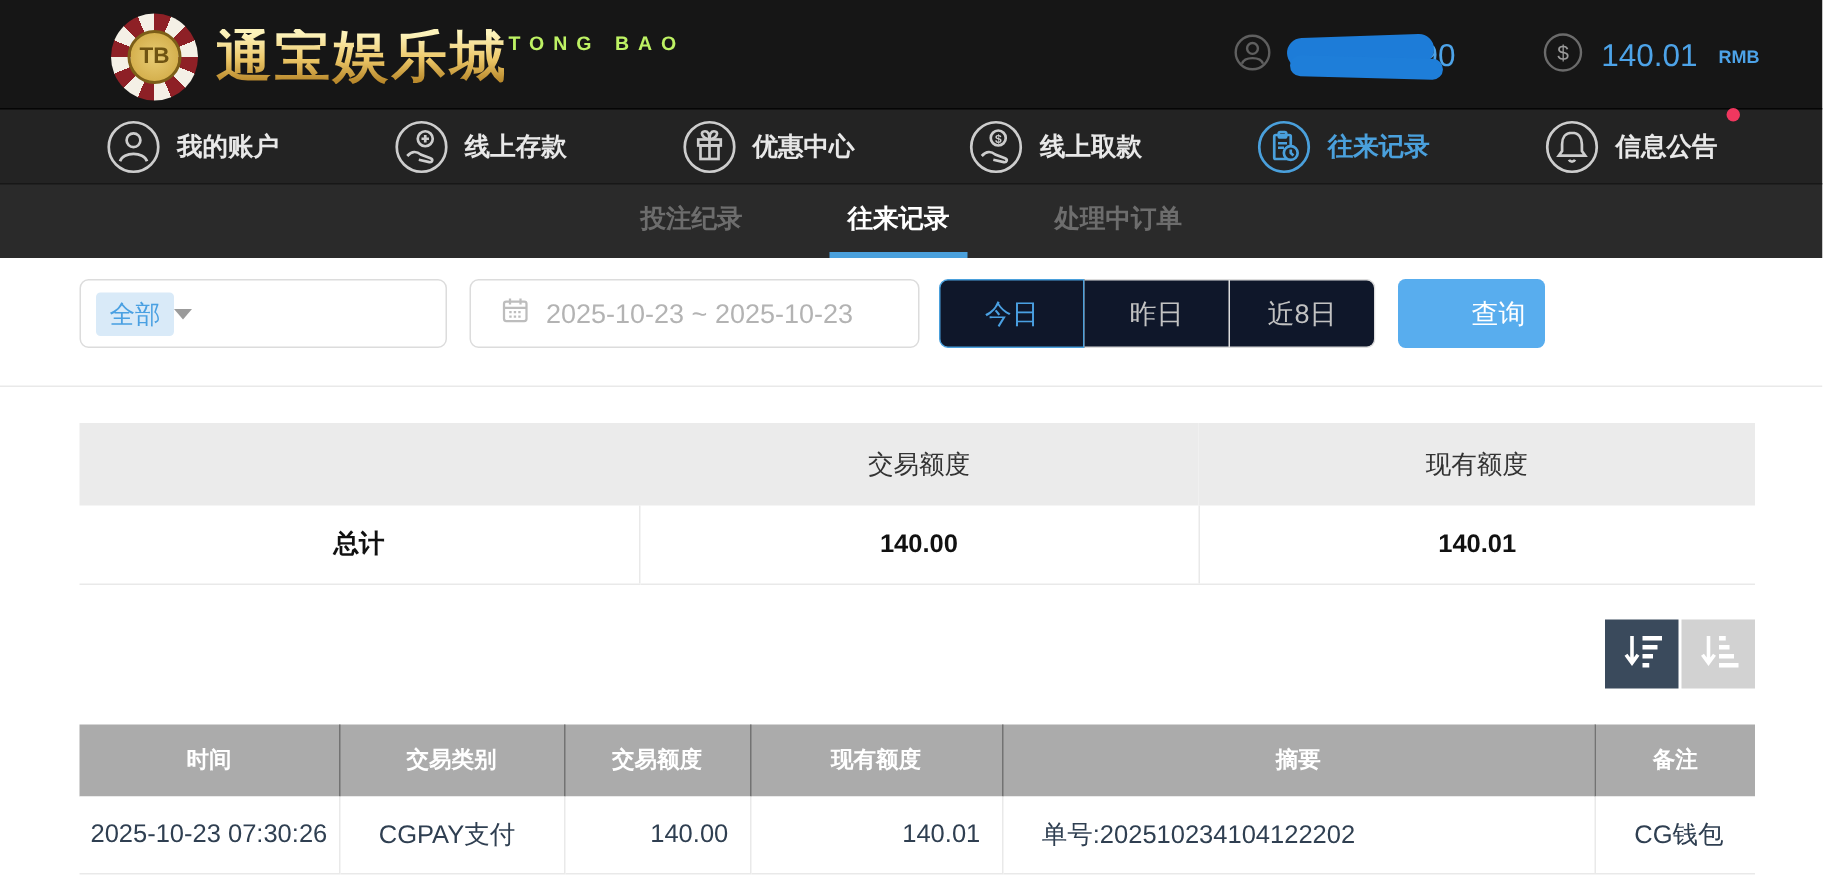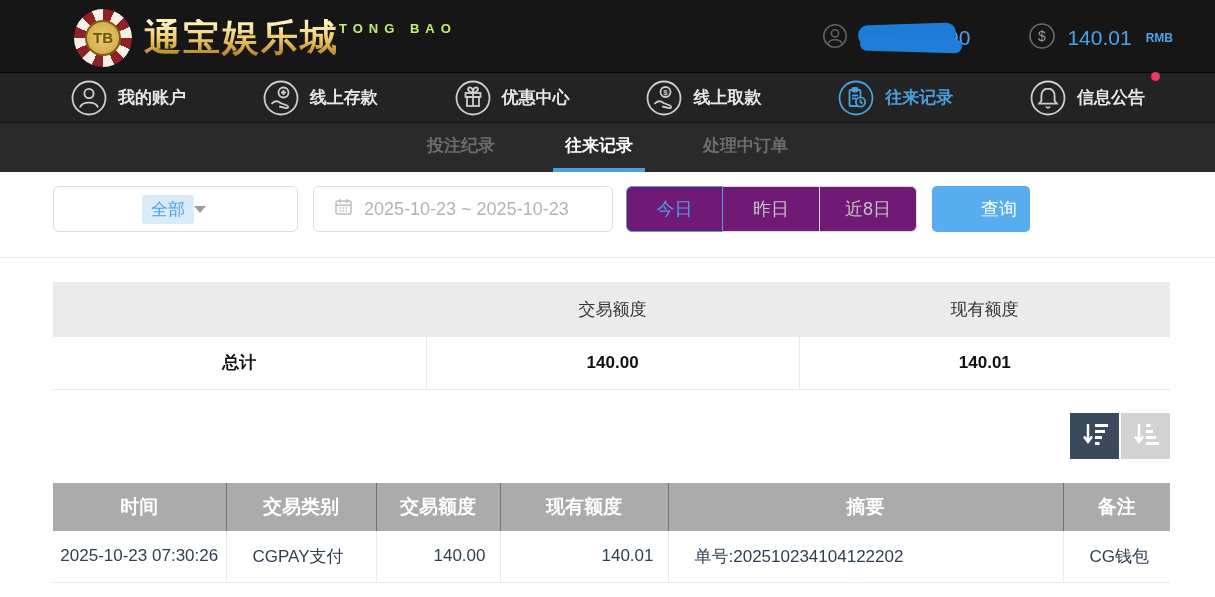--- a/index.html
+++ b/index.html
@@ -42,27 +42,27 @@
   
   .sub-nav { height:50px; background:var(--subnav_bg,#2a2a2a); border-top:1px solid #171717; display:flex; justify-content:center; gap:46px; }
   .tab { display:flex; align-items:center; padding:0 12px; color:#6d6d6d; font-size:17px; font-weight:bold;
          border-bottom:4px solid transparent; cursor:pointer; }
   .tab.active { color:#fff; border-bottom-color:var(--accent_blue,#4aa0dc); }
 
   
   .content { padding:14px 45px 0 53px; }
   .filter-row { display:flex; align-items:center; height:46px; }
   .select-box { width:245px; height:46px; border:1px solid #dcdcdc; border-radius:6px; display:flex; align-items:center;
-                justify-content:center; padding:0 13px 0 10px; cursor:pointer; }
+                justify-content:flex-start; padding:0 13px 0 10px; cursor:pointer; }
   .select-chip { background:#d9eaf8; color:#4aa0e2; font-size:17px; padding:3px 9px; border-radius:3px; }
   .caret-down { width:0; height:0; border-left:6px solid transparent; border-right:6px solid transparent; border-top:7px solid #9b9b9b; }
   .date-box { width:300px; height:46px; border:1px solid #dcdcdc; border-radius:6px; display:flex; align-items:center;
               gap:11px; padding-left:20px; color:#b3b3b3; font-size:18px; margin-left:15px; cursor:pointer; }
   .quick-group { display:flex; height:46px; margin-left:13px; }
-  .quick-btn { width:97px; height:46px; border:1px solid #dcdcdc; border-left:none; background:#701a75; color:#c2c2c2;
+  .quick-btn { width:97px; height:46px; border:1px solid #dcdcdc; border-left:none; background:#0f172a; color:#c2c2c2;
                font-size:18px; display:flex; align-items:center; justify-content:center; cursor:pointer; }
   .quick-btn:first-child { border-left:1px solid #dcdcdc; border-radius:6px 0 0 6px; }
   .quick-btn:last-child { border-radius:0 6px 6px 0; }
   .quick-btn.active { border:1px solid var(--accent_blue,#4aa0e2); color:#4aa0e2; }
   .search-btn { width:98px; height:46px; margin-left:15px; background:var(--button_blue,#58adee); color:#fff;
                 font-size:18px; border:none; border-radius:5px; cursor:pointer; font-family:inherit;padding-left:36px; }
 
   .divider { height:1px; background:#e9e9e9; margin:25px -45px 0 -53px; }
 
   table { border-collapse:collapse; width:100%; }
@@ -72,21 +72,21 @@
   .summary-table td + td { border-left:1px solid #e9e9e9; }
 
   .sort-row { display:flex; justify-content:flex-end; margin-top:23px; gap:2px; }
   .sort-btn { width:49px; height:46px; display:flex; align-items:center; justify-content:center; border:none; cursor:pointer; }
   .sort-btn.active { background:var(--sort_active_bg,#3a4a5c); }
   .sort-btn.inactive { background:#d2d2d2; }
 
   .records-table { margin-top:24px; table-layout:fixed; }
   .records-table col.c1{width:173px} .records-table col.c2{width:150px} .records-table col.c3{width:124px}
   .records-table col.c4{width:168px} .records-table col.c5{width:395px} .records-table col.c6{width:107px}
-  .records-table th { background:var(--table_header_bg,#ababab); color:#fff; height:48px; font-size:19px; font-weight:bold; }
+  .records-table th { background:var(--table_header_bg,#ababab); color:#fff; height:48px; font-size:15px; font-weight:bold; }
   .records-table th + th { border-left:1px solid #737373; }
   .records-table td { height:52px; font-size:17px; color:#2f3f51; border-bottom:1px solid #e9e9e9; background:#fff; }
   .records-table td + td { border-left:1px solid #e9e9e9; }
   .td-center { text-align:center; }
   .td-left { text-align:left; padding-left:26px; }
   .td-right { text-align:right; padding-right:14px; }
 </style>
 </head>
 <body>
 

